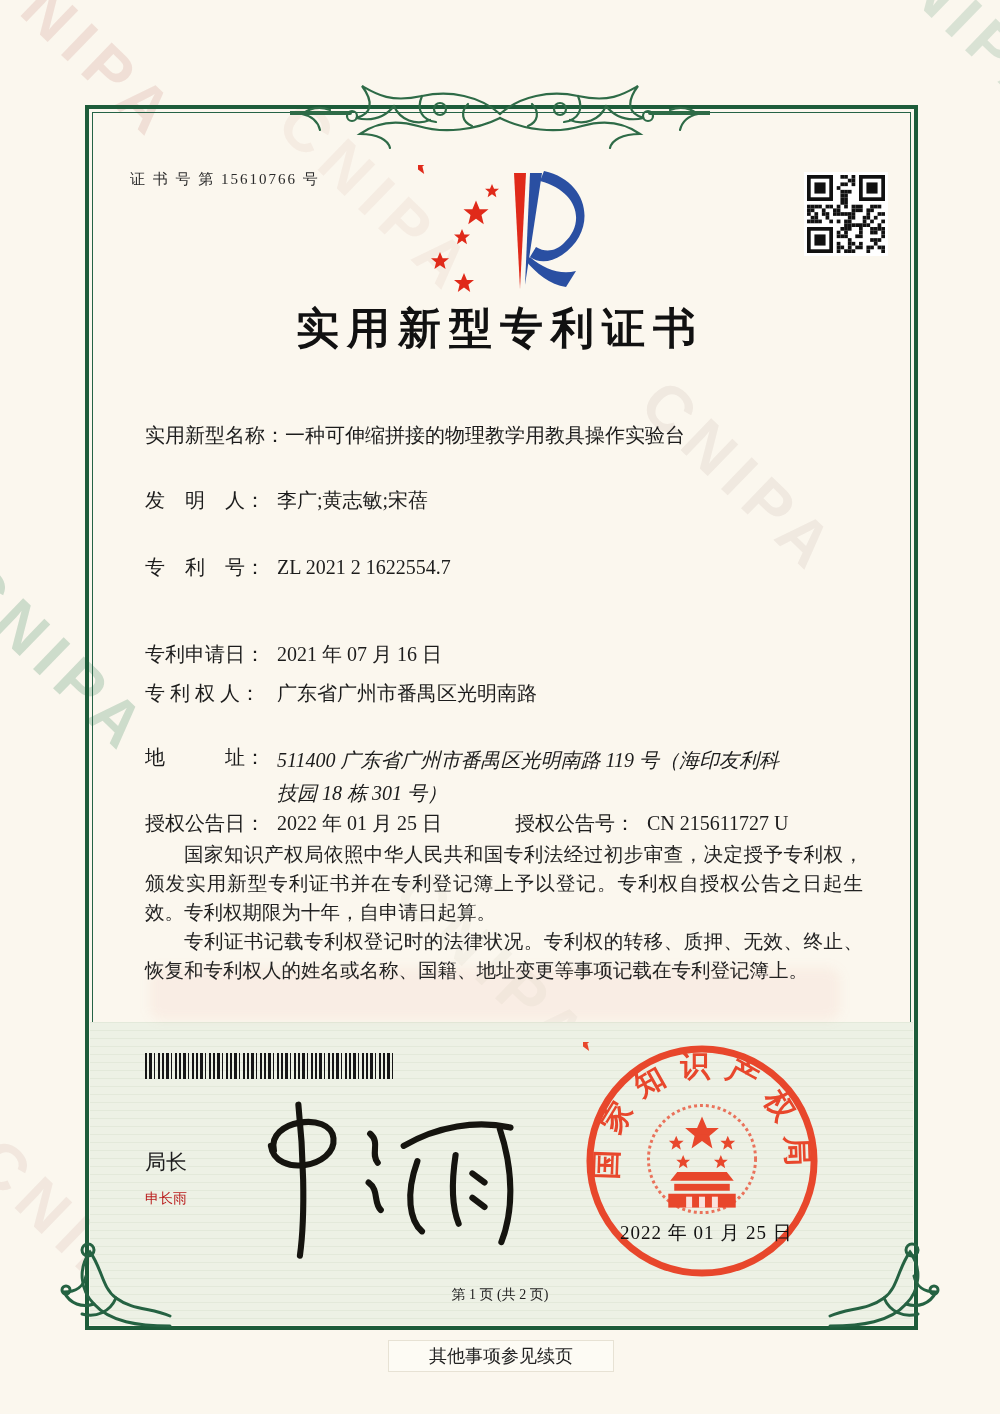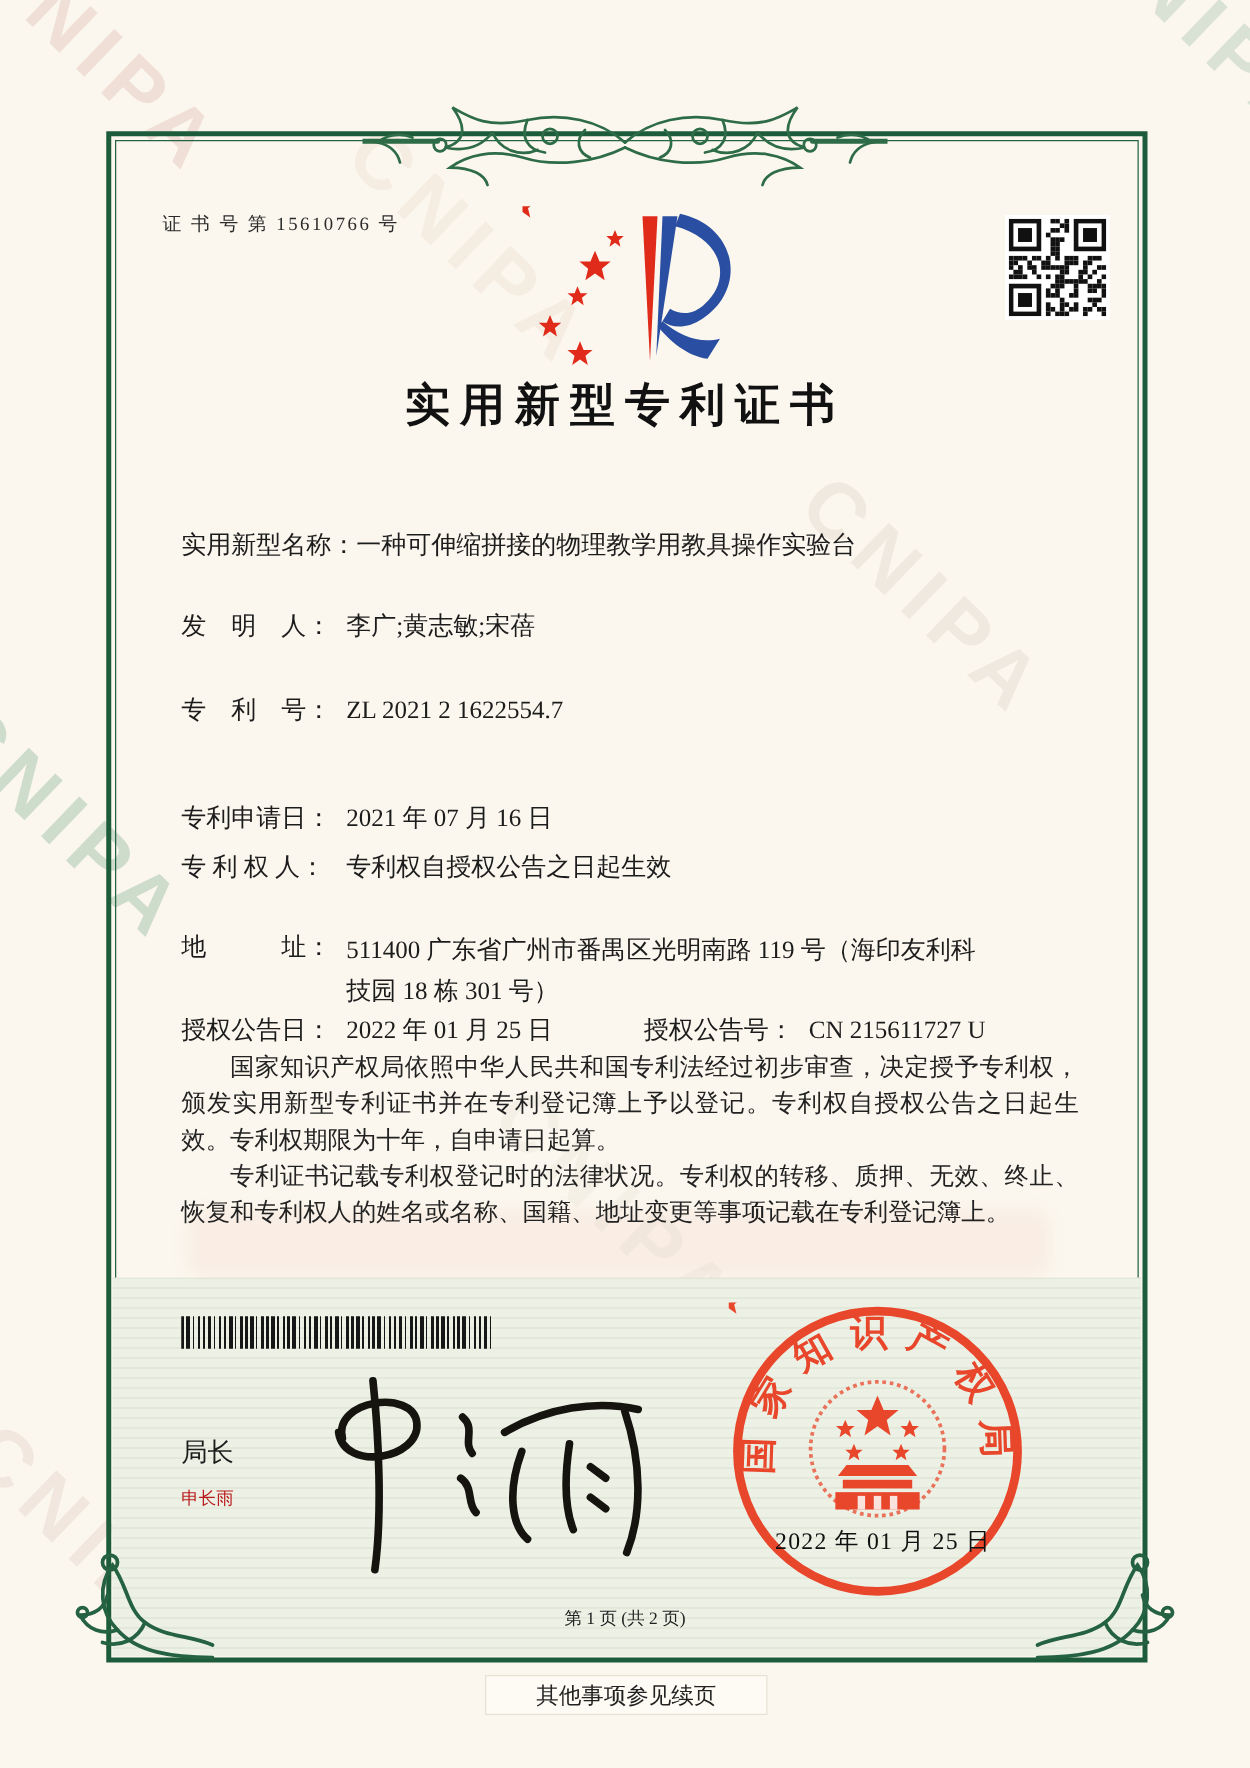--- a/index.html
+++ b/index.html
@@ -35,28 +35,28 @@
   .fl-bl { left:58px;  top:1238px; }
   .fl-br { left:822px; top:1238px; transform:scale(-1,1); }
 
   
   .cert-no { position:absolute; left:130px; top:170px; font-size:15px;
              letter-spacing:2px; color:#2b2b2b; }
   .logo { position:absolute; left:418px; top:165px; width:170px; height:132px; }
   .qr { position:absolute; left:804px; top:172px; width:84px; height:84px; background:#fff;
         padding:3px; }
   .title { position:absolute; left:0; top:300px; width:1000px; text-align:center;
-           font-size:36px; font-weight:bold; letter-spacing:8px; color:#111; }
+           font-size:43px; font-weight:bold; letter-spacing:8px; color:#111; }
 
   
   .field { position:absolute; left:145px; width:720px; font-size:20px; color:#1c1c1c; }
   .field .lab { display:inline-block; min-width:132px; }
   .f0{ top:422px; } .f1{ top:487px; } .f2{ top:554px; } .f3{ top:641px; }
   .f4{ top:680px; } .f5{ top:744px; } .f6{ top:810px; }
-  .addr-val { display:inline-block; vertical-align:top; width:560px; line-height:33px; }
+  .addr-val { display:inline-block; vertical-align:top; width:560px; line-height:33px;font-style:italic; }
   .pair2 { position:absolute; left:370px; top:0; }
 
   
   .body-text { position:absolute; left:145px; top:840px; width:718px;
     font-size:19.5px; line-height:29px; color:#222; text-align:justify; }
   .body-text p { text-indent:2em; }
 
   
   .barcode { position:absolute; left:145px; top:1053px; width:250px; height:26px;
     background:repeating-linear-gradient(90deg,
@@ -297,21 +297,21 @@
   <div class="field f1">
     <span class="lab">发　明　人：</span><span>李广;黄志敏;宋蓓</span>
   </div>
   <div class="field f2">
     <span class="lab">专　利　号：</span><span>ZL 2021 2 1622554.7</span>
   </div>
   <div class="field f3">
     <span class="lab">专利申请日：</span><span>2021 年 07 月 16 日</span>
   </div>
   <div class="field f4">
-    <span class="lab">专 利 权 人：</span><span>专利权自授权公告之日起生效</span>
+    <span class="lab">专 利 权 人：</span><span>广东省广州市番禺区光明南路</span>
   </div>
   <div class="field f5">
     <span class="lab">地　　　址：</span><span class="addr-val"><span>511400 广东省广州市番禺区光明南路 119 号（海印友利科</span><br><span>技园 18 栋 301 号）</span></span>
   </div>
   <div class="field f6">
     <span class="lab">授权公告日：</span><span>2022 年 01 月 25 日</span>
     <span class="pair2">
       <span class="lab">授权公告号：</span><span>CN 215611727 U</span>
     </span>
   </div>

